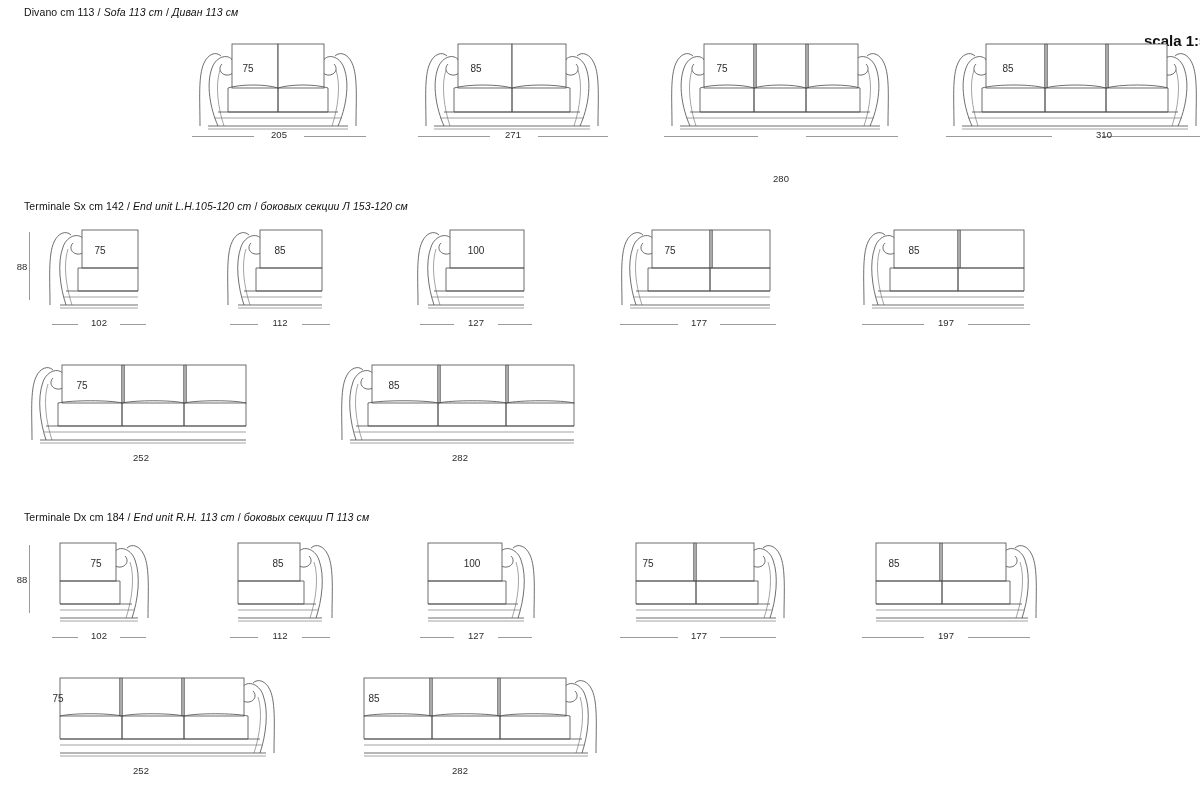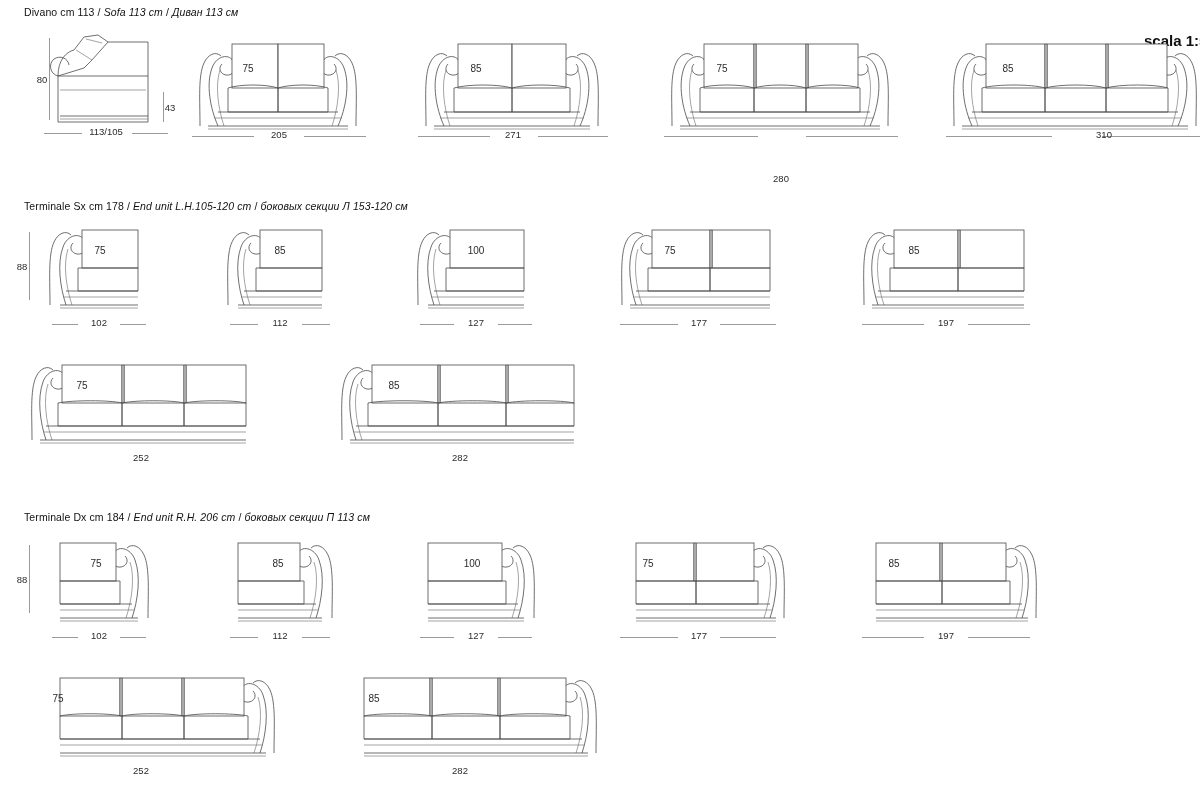--- a/index.html
+++ b/index.html
@@ -86,49 +86,20 @@
 <body>
 
 <div class="sheet">
 
   <div class="section-title" style="left:8px; top:6px;">
     <span>Divano cm 113</span><span> / </span><span class="it">Sofa 113 cm</span><span> / </span><span class="it">Диван 113 см</span>
   </div>
 
   <div class="scale-note" style="left:1128px; top:4px;">scala 1:50</div>
 
-  <div class="item" style="left:20px; top:30px; width:140px; height:105px;">
-    <svg width="140" height="105" viewBox="0 0 140 105">
-
-      <path class="ln" d="M22,46 C22,30 30,22 38,20 L48,7 L62,5 L72,12 L56,30 L48,38 Z"></path>
-      <path class="ln-l" d="M40,20 L56,30"></path>
-      <path class="ln-l" d="M50,9 L66,13"></path>
-
-      <path class="ln" d="M22,46 L22,92 L112,92 L112,46 Z"></path>
-      <path class="ln" d="M112,12 L112,46"></path>
-      <path class="ln" d="M72,12 L112,12"></path>
-
-      <path class="ln" d="M22,46 C14,44 12,34 18,29 C24,25 32,28 33,35"></path>
-
-      <path class="ln-l" d="M24,60 L110,60"></path>
-
-      <path class="ln" d="M24,86 L112,86"></path>
-      <path class="ln-l" d="M24,89 L112,89"></path>
-    </svg>
-
-    <div class="dim-rule-v" style="left:13px; top:8px; height:82px;"></div>
-    <div class="dim-label vert" style="left:6px; top:49px;">80</div>
-
-    <div class="dim-rule-v" style="left:127px; top:62px; height:30px;"></div>
-    <div class="dim-label vert" style="left:134px; top:77px;">43</div>
-
-    <div class="dim-rule-h" style="left:8px; top:103px; width:38px;"></div>
-    <div class="dim-rule-h" style="left:96px; top:103px; width:36px;"></div>
-    <div class="dim-label" style="left:70px; top:96px;">113/105</div>
-  </div>
 
   <div class="item" style="left:172px; top:30px; width:180px; height:105px;">
     <svg width="180" height="105" viewBox="0 0 180 105">
 
       <path class="ln" d="M30,96 C22,78 18,54 24,38 C28,26 42,22 46,33 C48,41 44,46 38,45 C32,44 30,38 34,34"></path>
       <path class="ln-l" d="M36,96 C30,78 27,55 32,40"></path>
       <path class="ln" d="M12,96 C12,70 10,46 16,33 C20,24 28,21 33,26"></path>
 
       <path class="ln" d="M150,96 C158,78 162,54 156,38 C152,26 138,22 134,33 C132,41 136,46 142,45 C148,44 150,38 146,34"></path>
       <path class="ln-l" d="M144,96 C150,78 153,55 148,40"></path>
@@ -224,21 +195,21 @@
       <path class="ln" d="M20,96 L246,96"></path>
       <path class="ln-l" d="M20,99 L246,99"></path>
     </svg>
     <div class="cushion-label" style="left:66px; top:38px;">85</div>
     <div class="dim-rule-h" style="left:4px; top:106px; width:106px;"></div>
     <div class="dim-rule-h" style="left:160px; top:106px; width:102px;"></div>
     <div class="dim-label" style="left:134px; top:99px;margin-left:28px;">310</div>
   </div>
 
   <div class="section-title" style="left:8px; top:200px;">
-    <span>Terminale Sx cm 178</span><span> / </span><span class="it">End unit L.H.105-120 cm</span><span> / </span><span class="it">боковых секции Л 153-120 см</span>
+    <span>Terminale Sx cm 142</span><span> / </span><span class="it">End unit L.H.105-120 cm</span><span> / </span><span class="it">боковых секции Л 153-120 см</span>
   </div>
 
   <div class="dim-rule-v" style="left:13px; top:232px; height:68px;"></div>
   <div class="dim-label vert" style="left:6px; top:266px;">88</div>
 
   <div class="item" style="left:22px; top:225px; width:122px; height:100px;">
     <svg width="122" height="100" viewBox="0 0 122 100">
       <path class="ln" d="M28,80 C22,62 19,38 25,22 C29,10 43,6 47,17 C49,25 45,30 39,29 C33,28 31,22 35,18"></path>
       <path class="ln-l" d="M34,80 C28,62 25,39 30,24"></path>
       <path class="ln" d="M12,80 C12,56 10,30 16,17 C20,8 28,5 33,10"></path>
@@ -371,21 +342,21 @@
       <path class="ln" d="M22,66 L240,66"></path>
       <path class="ln-l" d="M20,72 L240,72"></path>
       <path class="ln" d="M16,80 L240,80"></path>
       <path class="ln-l" d="M16,83 L240,83"></path>
     </svg>
     <div class="cushion-label" style="left:60px; top:25px;">85</div>
     <div class="dim-label" style="left:126px; top:92px;">282</div>
   </div>
 
   <div class="section-title" style="left:8px; top:511px;">
-    <span>Terminale Dx cm 184</span><span> / </span><span class="it">End unit R.H. 206 cm</span><span> / </span><span class="it">боковых секции П 113 см</span>
+    <span>Terminale Dx cm 184</span><span> / </span><span class="it">End unit R.H. 113 cm</span><span> / </span><span class="it">боковых секции П 113 см</span>
   </div>
 
   <div class="dim-rule-v" style="left:13px; top:545px; height:68px;"></div>
   <div class="dim-label vert" style="left:6px; top:579px;">88</div>
 
   <div class="item" style="left:22px; top:538px; width:122px; height:100px;">
     <svg width="122" height="100" viewBox="0 0 122 100">
       <g transform="translate(122,0) scale(-1,1)">
         <path class="ln" d="M28,80 C22,62 19,38 25,22 C29,10 43,6 47,17 C49,25 45,30 39,29 C33,28 31,22 35,18"></path>
         <path class="ln-l" d="M34,80 C28,62 25,39 30,24"></path>

